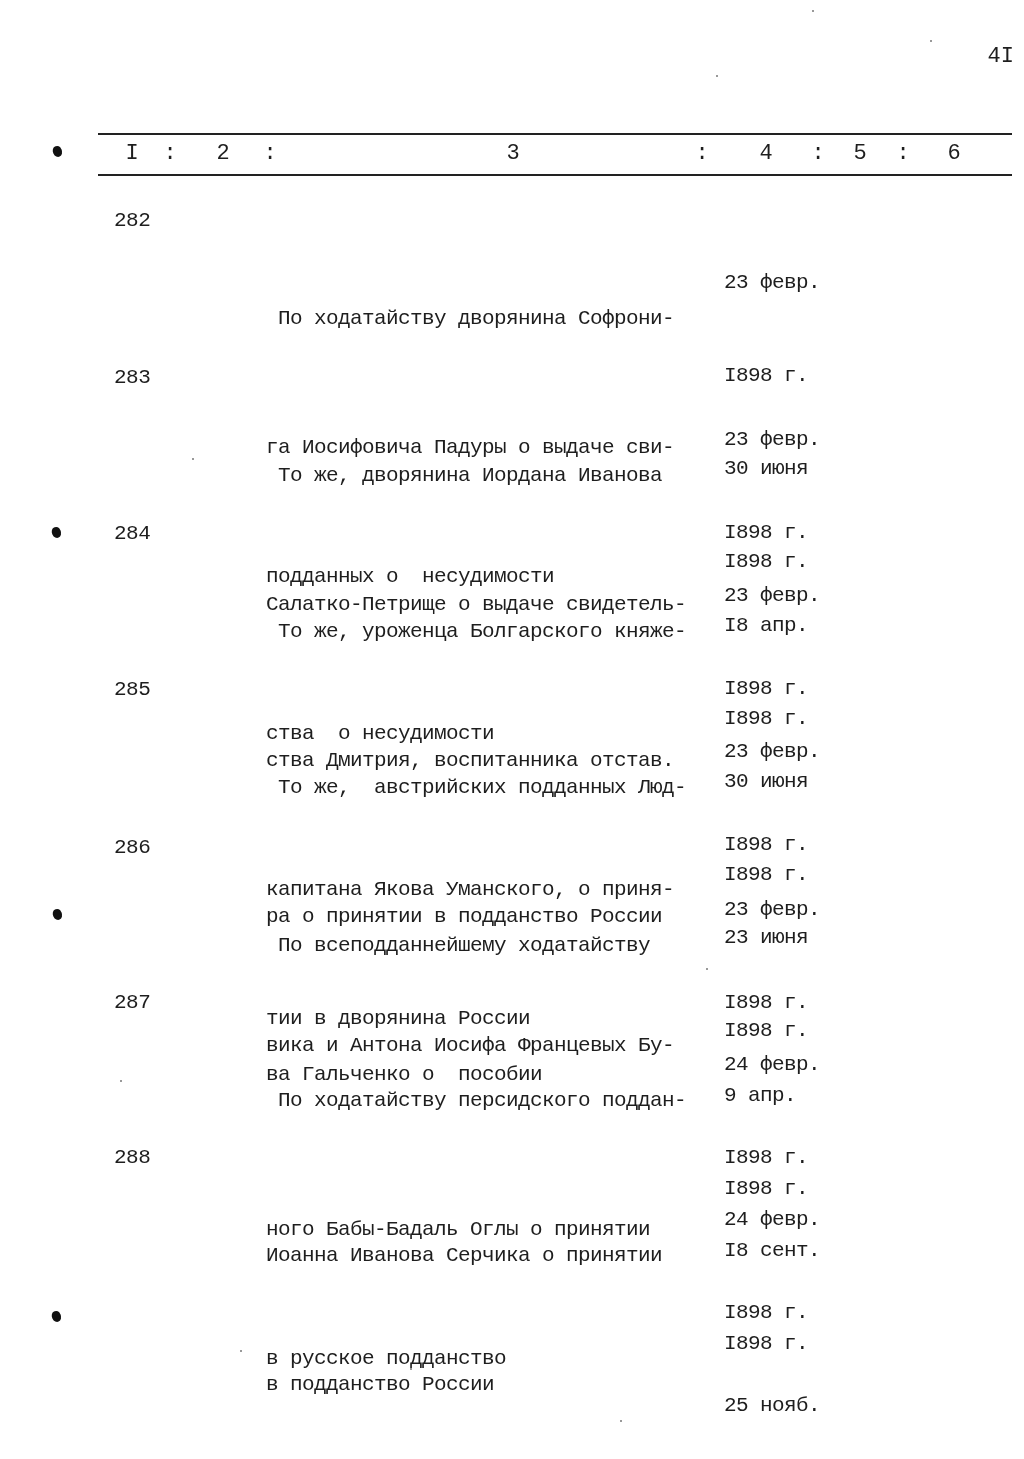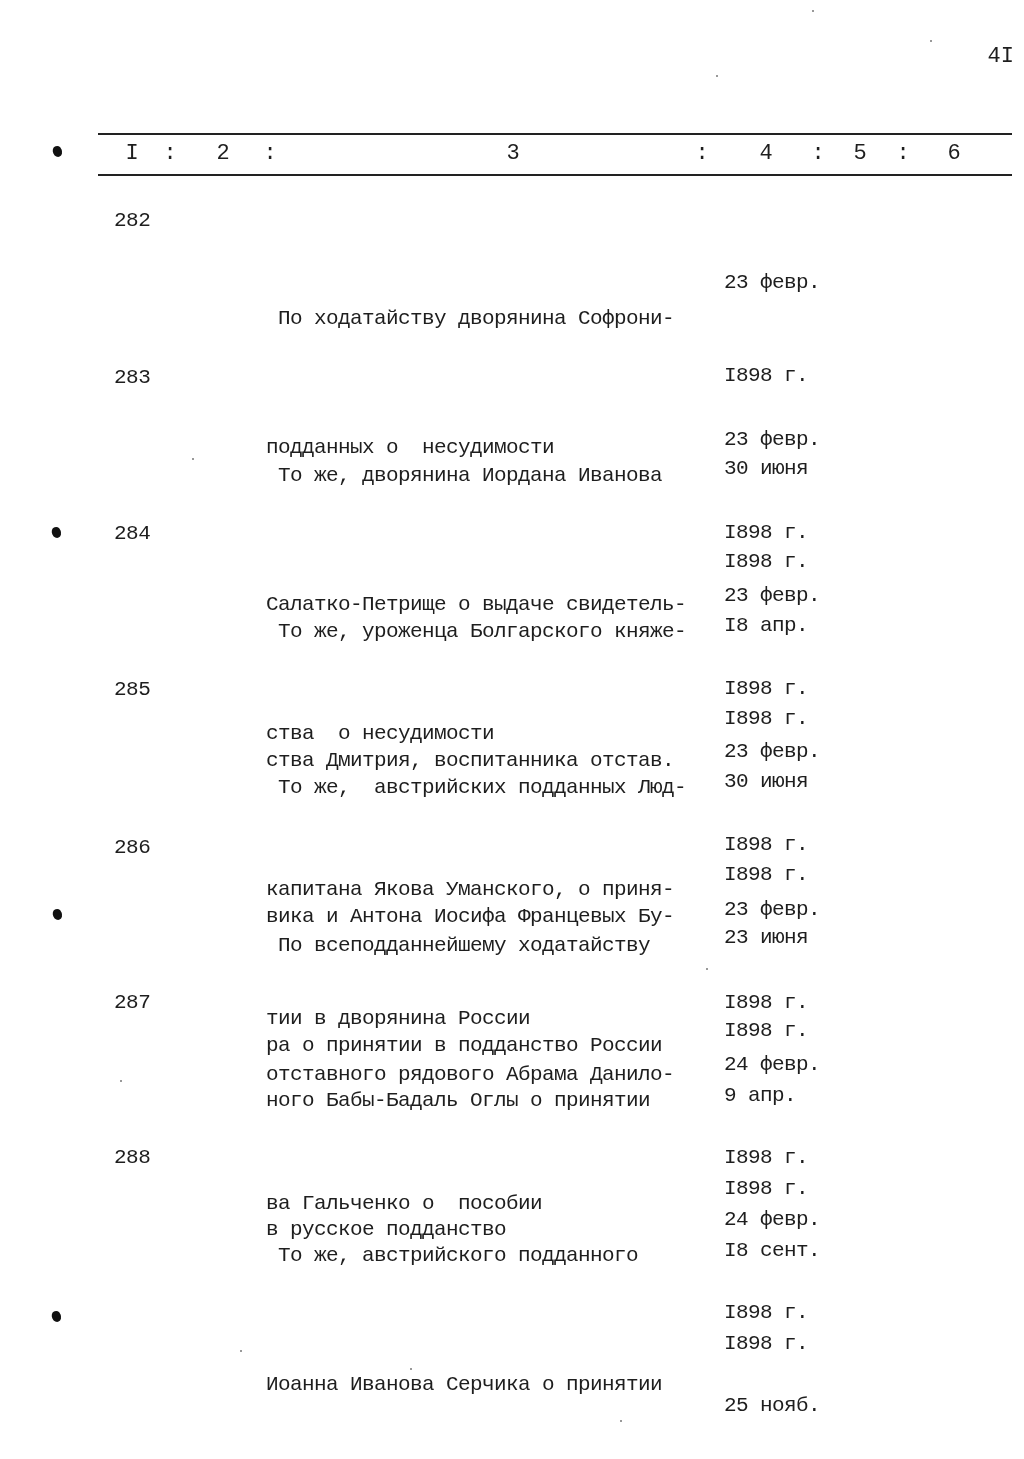--- a/index.html
+++ b/index.html
@@ -113,20 +113,21 @@
   <span class="hdr" style="left:818px">:</span>
   <span class="hdr" style="left:860px">5</span>
   <span class="hdr" style="left:903px">:</span>
   <span class="hdr" style="left:954px">6</span>
 </div>
 
 <div class="entry" style="top:205px">
   <div class="entry-num">282</div>
   <div class="entry-desc">
     <span class="line"> По ходатайству дворянина Софрони-</span>
+    <span class="line">га Иосифовича Падуры о выдаче сви-</span>
     <span class="line">подданных о  несудимости</span>
   </div>
   <div class="entry-dates">
     <span class="line">23 февр.</span>
     <span class="line">I898 г.</span>
     <span class="line">30 июня</span>
     <span class="line">I898 г.</span>
   </div>
 </div>
 
@@ -158,64 +159,63 @@
     <span class="line">I898 г.</span>
     <span class="line">30 июня</span>
     <span class="line">I898 г.</span>
   </div>
 </div>
 
 <div class="entry" style="top:674px">
   <div class="entry-num">285</div>
   <div class="entry-desc">
     <span class="line"> То же,  австрийских подданных Люд-</span>
+    <span class="line">ра о принятии в подданство России</span>
     <span class="line">вика и Антона Иосифа Францевых Бу-</span>
-    <span class="line">ра о принятии в подданство России</span>
   </div>
   <div class="entry-dates">
     <span class="line">23 февр.</span>
     <span class="line">I898 г.</span>
     <span class="line">23 июня</span>
     <span class="line">I898 г.</span>
   </div>
 </div>
 
 <div class="entry" style="top:832px">
   <div class="entry-num">286</div>
   <div class="entry-desc">
     <span class="line"> По всеподданнейшему ходатайству</span>
-    <span class="line">отставного рядового Абрама Данило-</span>
     <span class="line">ва Гальченко о  пособии</span>
   </div>
   <div class="entry-dates">
     <span class="line">23 февр.</span>
     <span class="line">I898 г.</span>
     <span class="line">9 апр.</span>
     <span class="line">I898 г.</span>
   </div>
 </div>
 
 <div class="entry" style="top:987px">
   <div class="entry-num">287</div>
   <div class="entry-desc">
+    <span class="line"> По ходатайству персидского поддан-</span>
     <span class="line">ного Бабы-Бадаль Оглы о принятии</span>
     <span class="line">в русское подданство</span>
   </div>
   <div class="entry-dates">
     <span class="line">24 февр.</span>
     <span class="line">I898 г.</span>
     <span class="line">I8 сент.</span>
     <span class="line">I898 г.</span>
   </div>
 </div>
 
 <div class="entry" style="top:1142px">
   <div class="entry-num">288</div>
   <div class="entry-desc">
-    <span class="line"> То же, австрийского подданного</span>
     <span class="line">Иоанна Иванова Серчика о принятии</span>
     <span class="line">в подданство России</span>
   </div>
   <div class="entry-dates">
     <span class="line">24 февр.</span>
     <span class="line">I898 г.</span>
     <span class="line">25 нояб.</span>
     
   </div>
 </div>

